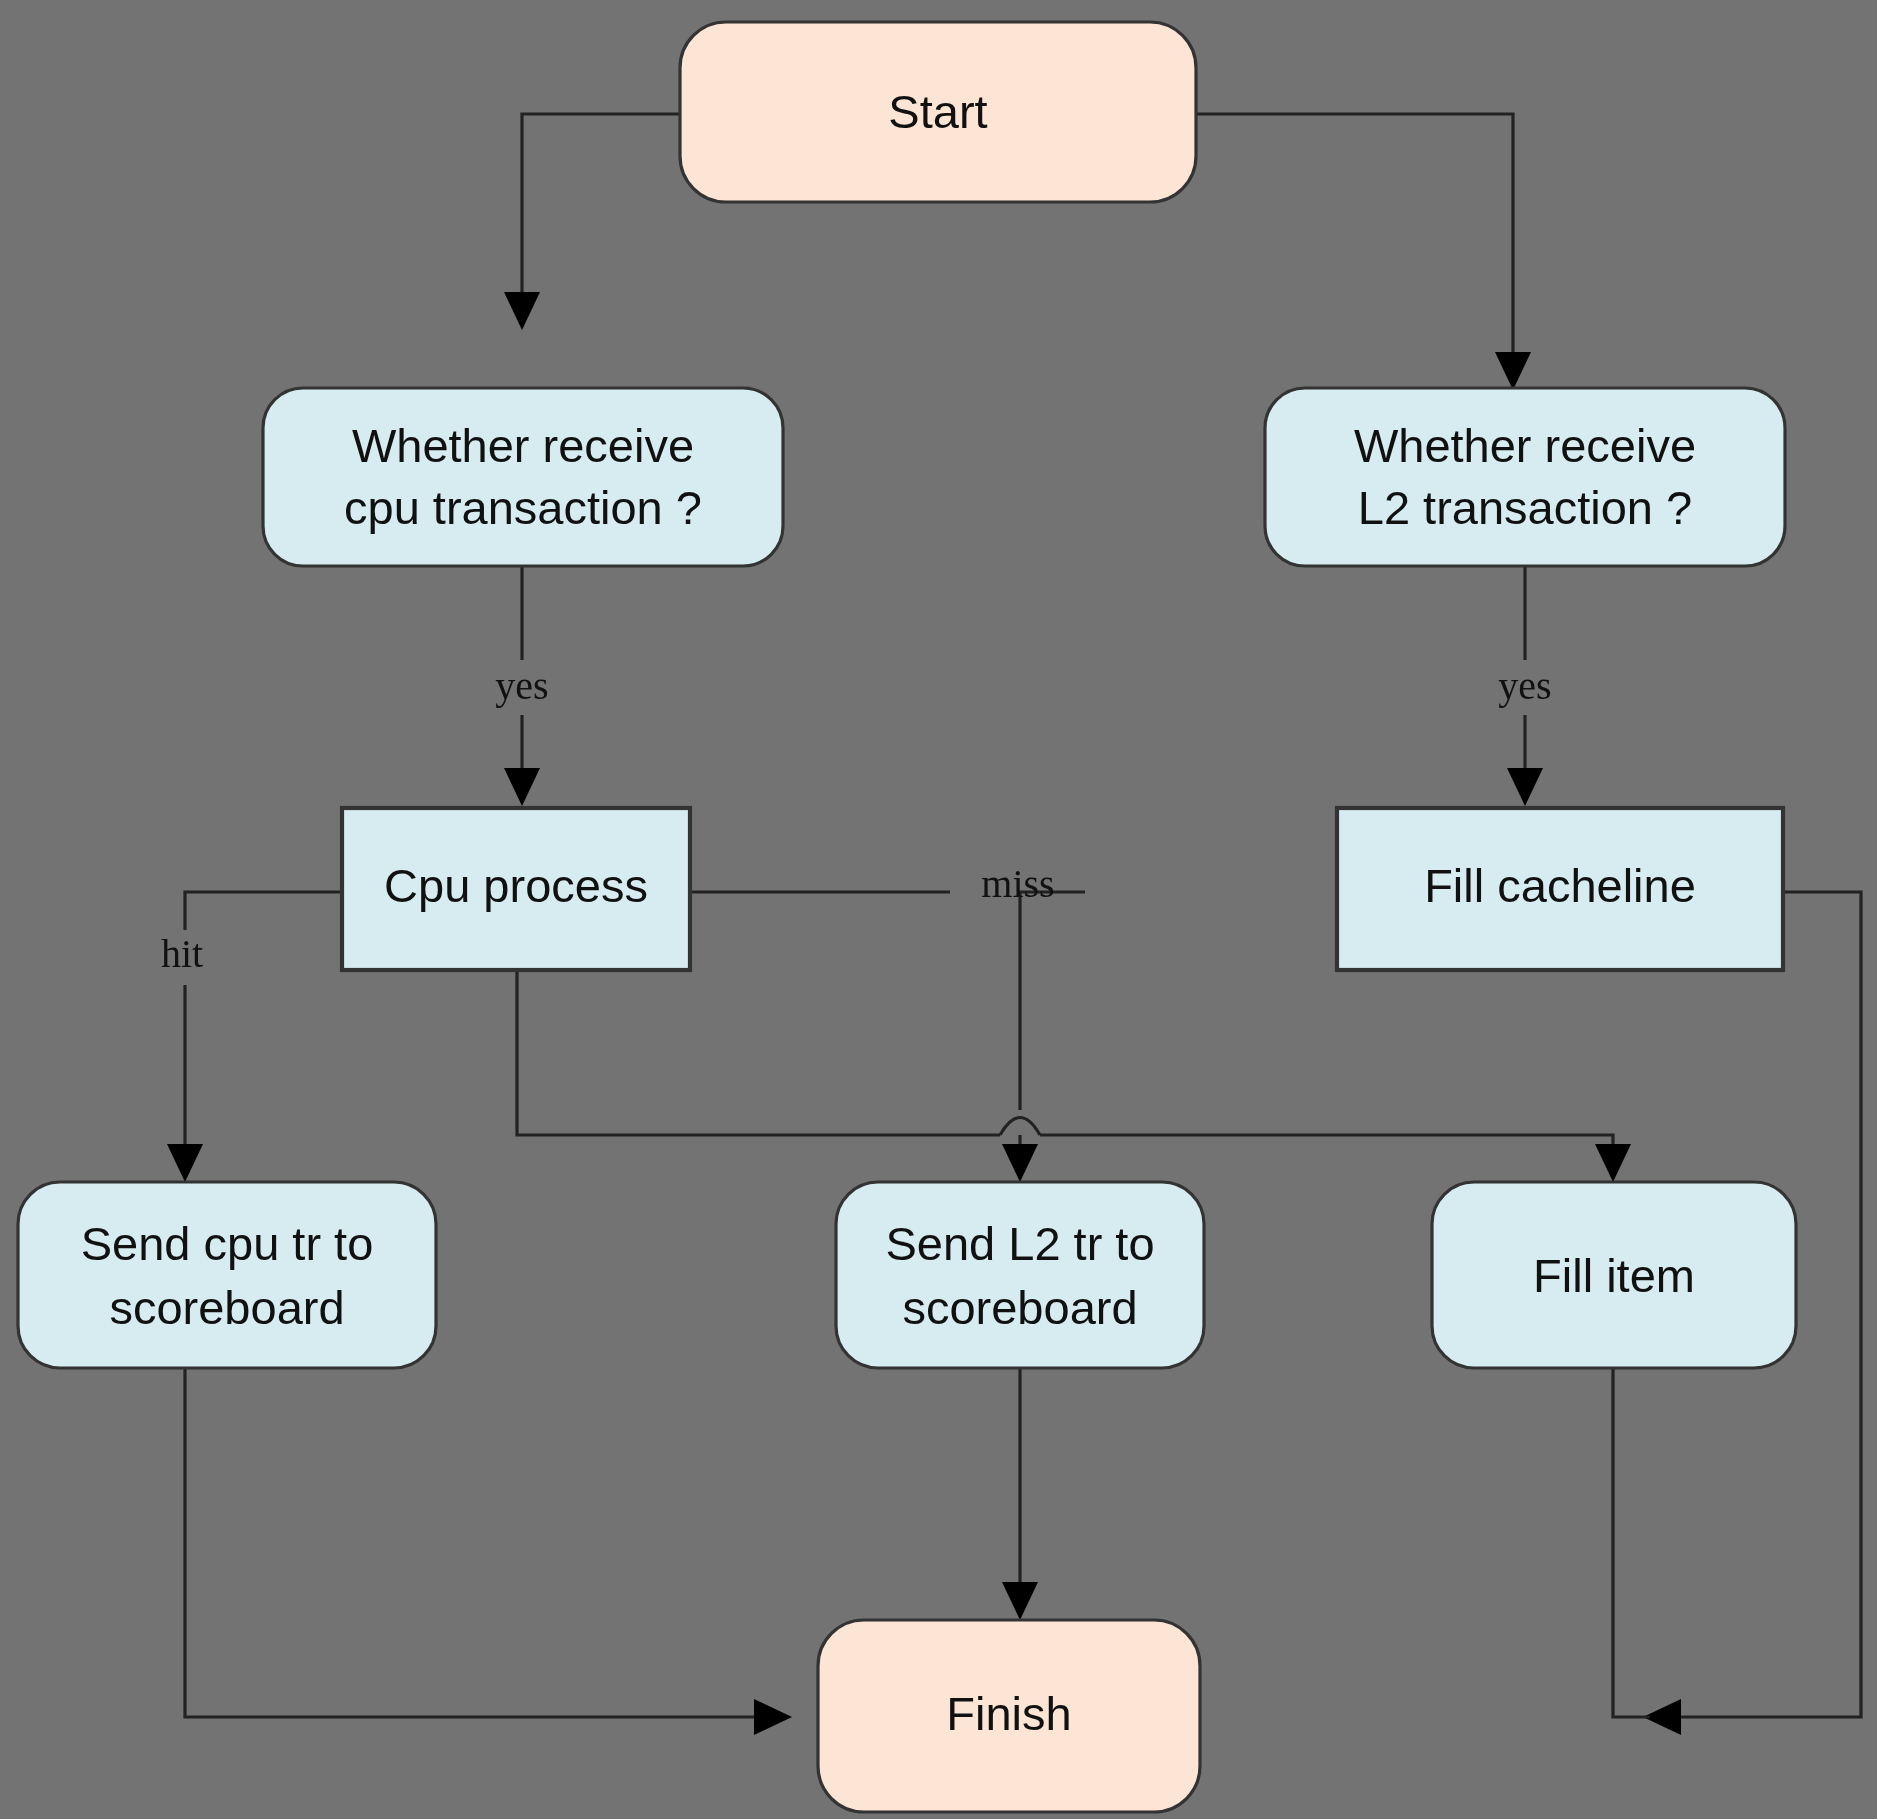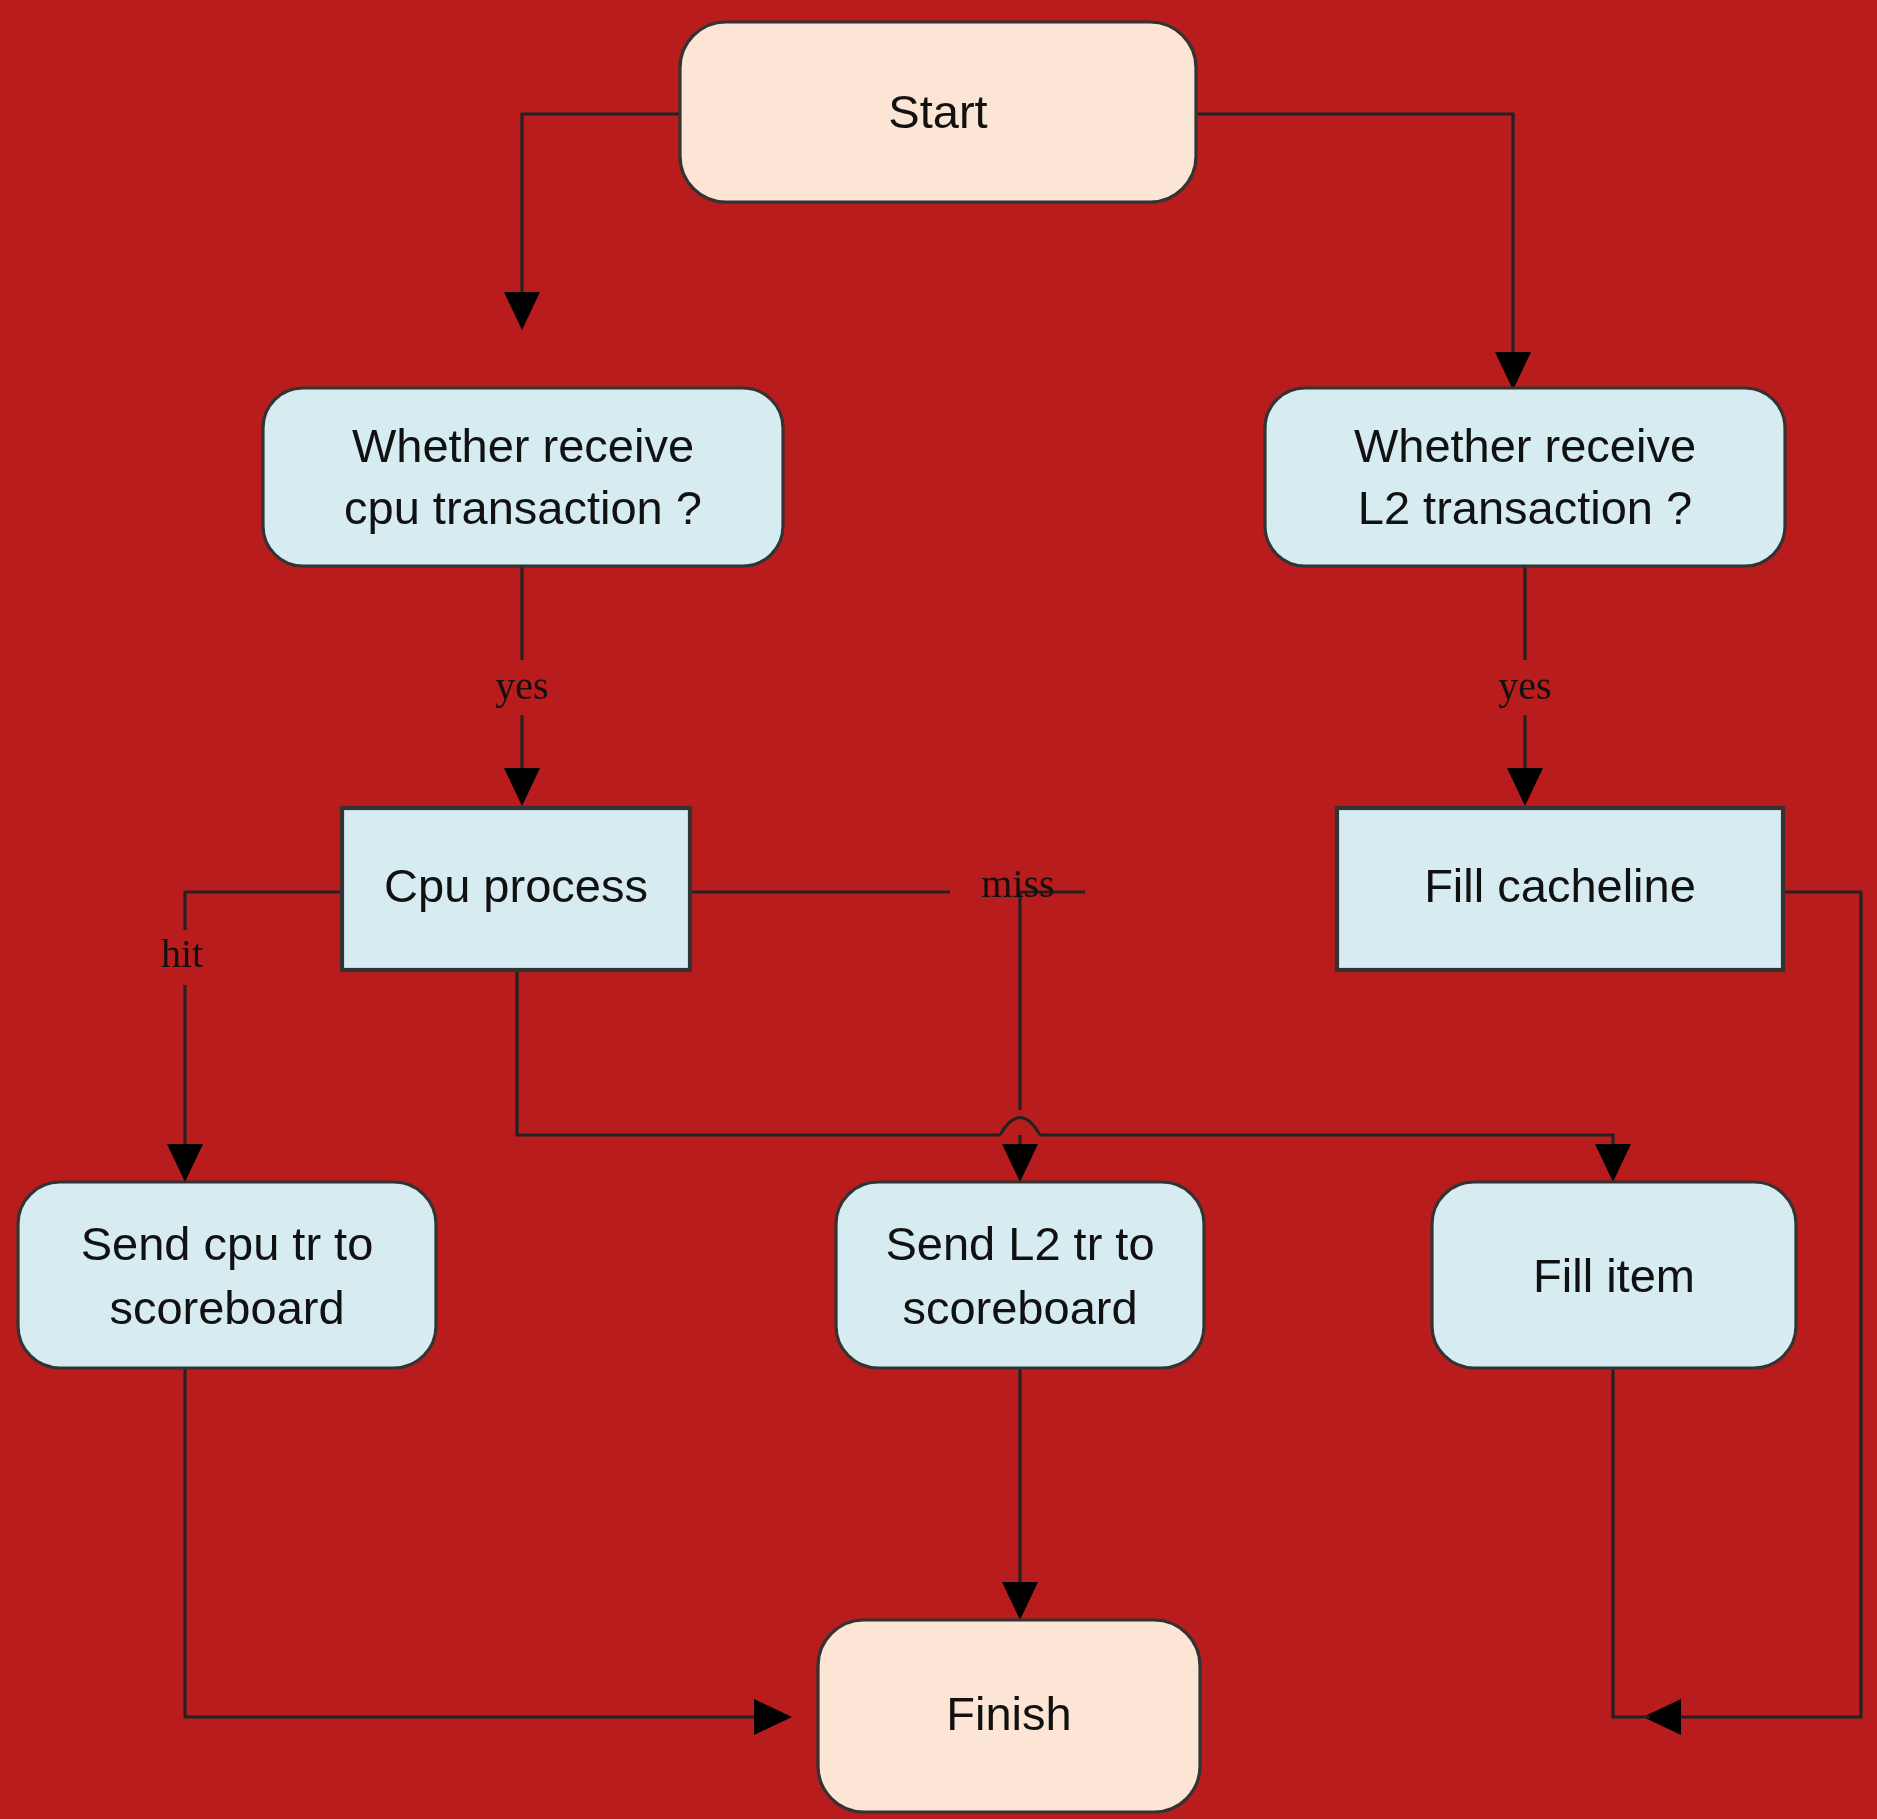--- a/index.html
+++ b/index.html
@@ -7,21 +7,21 @@
     padding: 0;
     background: #ffffff;
   }
   body {
     font-family: "Liberation Sans", sans-serif;
   }
   #canvas {
     position: relative;
     width: 1877px;
     height: 1819px;
-    background: #b91c1c;
+    background: #737373;
     overflow: hidden;
   }
   svg.flow {
     position: absolute;
     left: 0;
     top: 0;
     width: 1877px;
     height: 1819px;
   }
   .node-rect {

